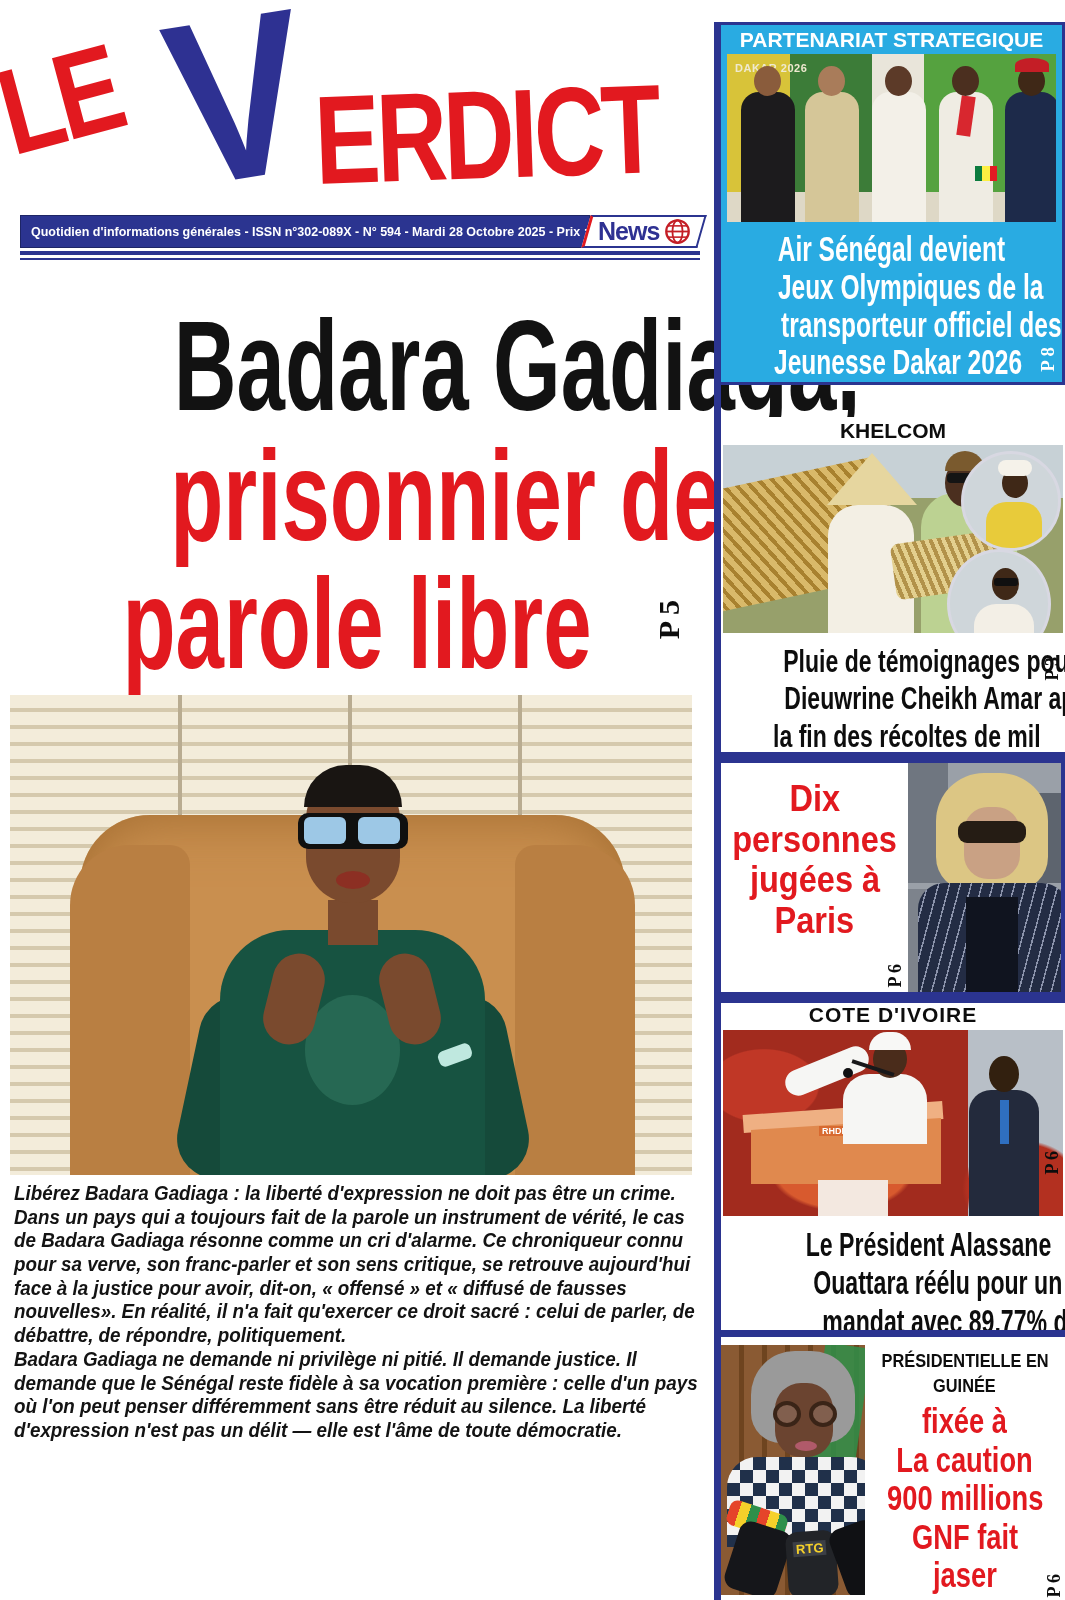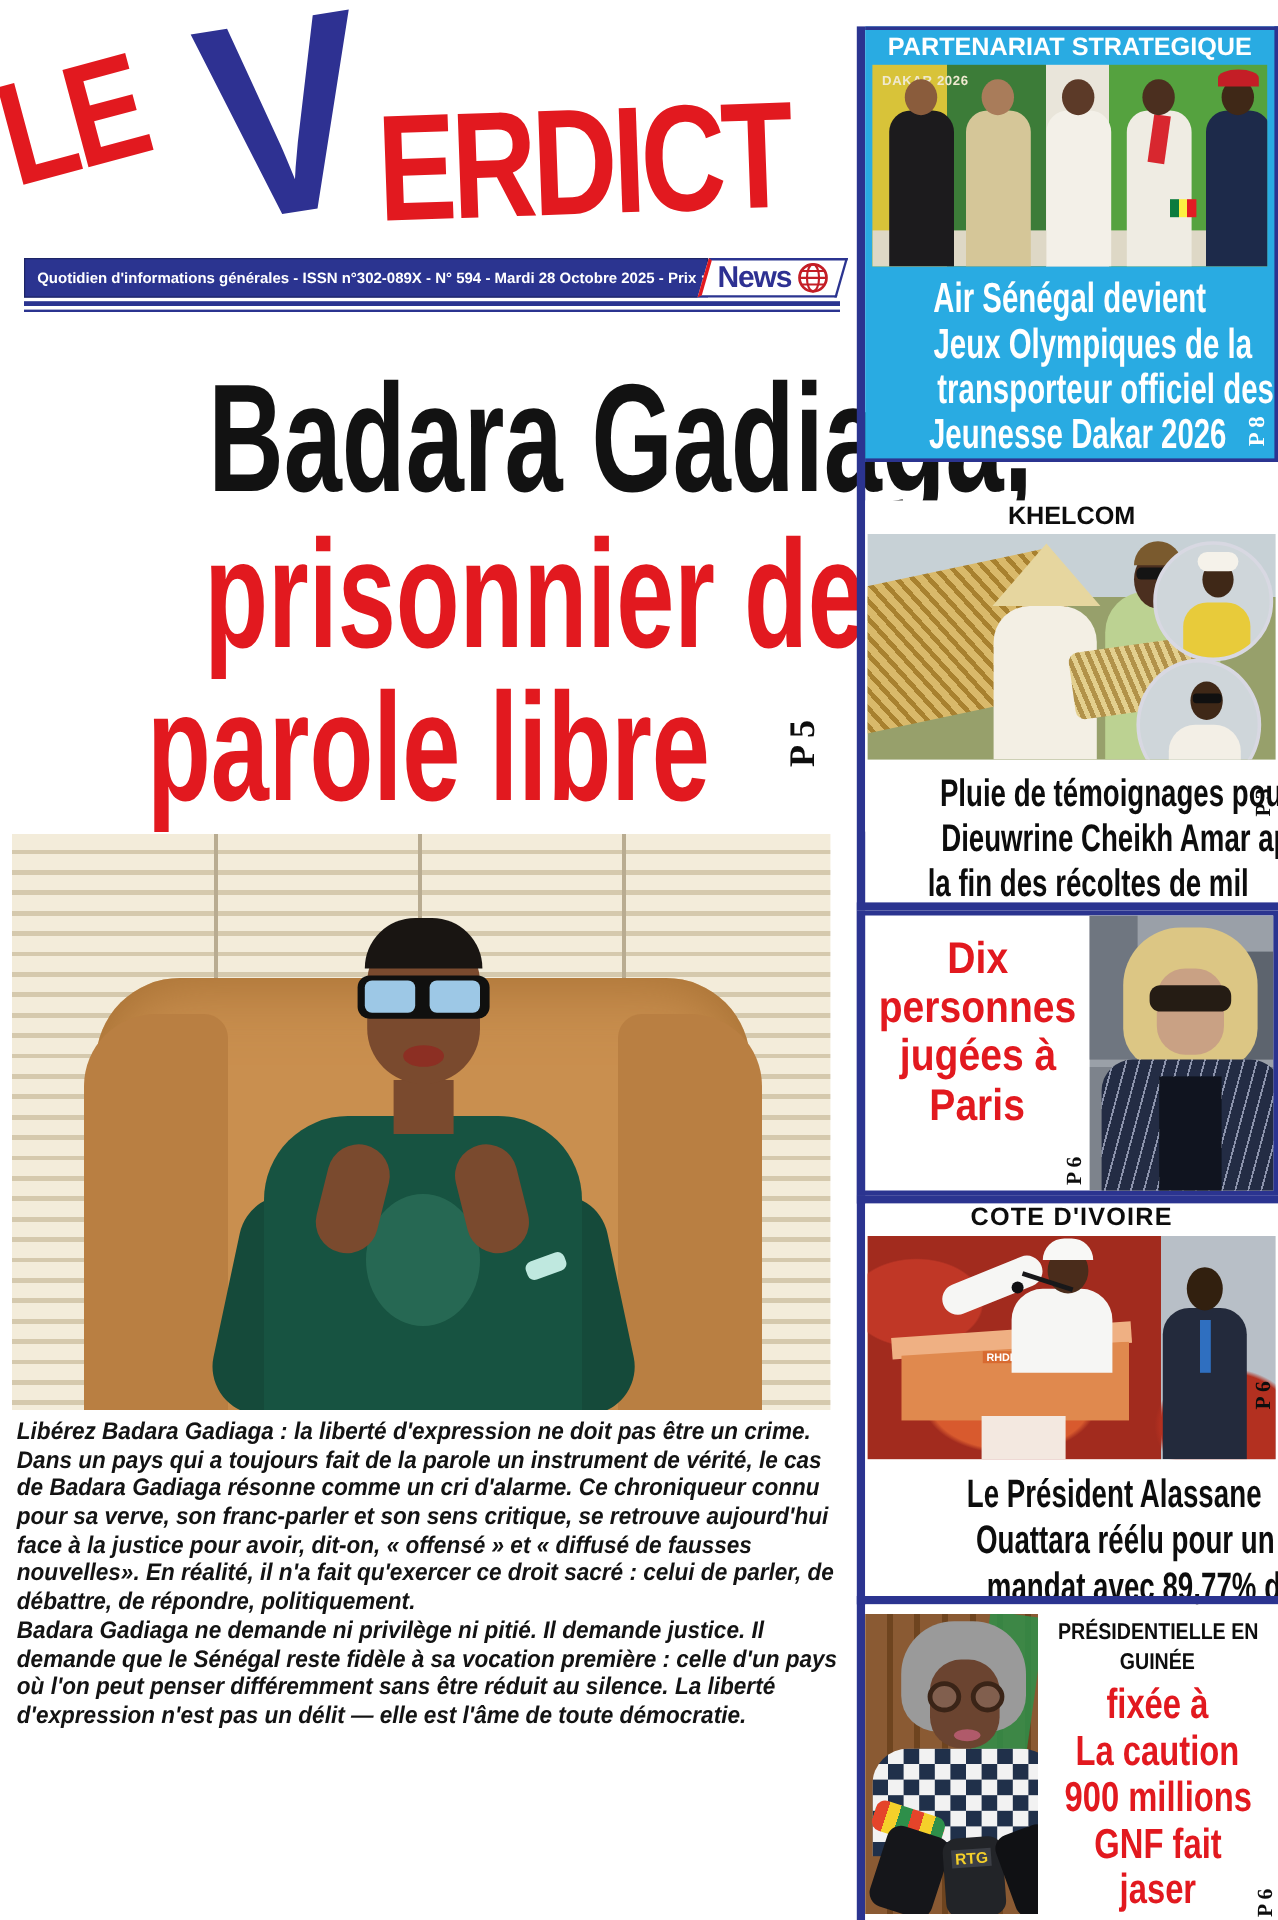--- a/index.html
+++ b/index.html
@@ -156,21 +156,21 @@
   .cy-man-bg { left:-20px; top:0; width:60px; height:120px; background:#6f7680; }
   .cy-man-bg2 { left:120px; top:30px; width:50px; height:90px; background:#5d646e; }
   .cy-hair { left:28px; top:10px; width:112px; height:118px; background:#dcc684; border-radius:48px 48px 34px 34px; }
   .cy-face { left:56px; top:44px; width:56px; height:72px; background:#c9a184; border-radius:24px; }
   .cy-sunglasses { left:50px; top:58px; width:68px; height:22px; background:#251c14; border-radius:9px; }
   .cy-body { left:10px; top:120px; width:150px; height:110px; border-radius:26px 26px 0 0;
     background:repeating-linear-gradient(105deg,#232c44 0 9px, #8b93ab 9px 10.5px); }
   .cy-shirt { left:58px; top:134px; width:52px; height:96px; background:#10141f; }
 
   
-  .sec-cote { top:1003px; height:327px; background:#fff; }
+  .sec-cote { top:1003px; height:327px; background:#fff;border-radius:32px; }
   .sec-cote .kicker-sm { font-size:21px; letter-spacing:1px; }
   .ci-photo { position:relative; margin:3px 2px 0; height:186px; overflow:hidden;
     background:
       radial-gradient(90px 60px at 12% 30%, #c03726 0 60%, transparent 62%),
       radial-gradient(120px 70px at 35% 75%, #d85a2e 0 55%, transparent 60%),
       radial-gradient(100px 80px at 88% 85%, #b33020 0 55%, transparent 60%),
       linear-gradient(90deg,#a22b1e 0 72%, #b8bfc7 72% 100%);
   }
   .ci-podium { left:28px; top:88px; width:190px; height:66px; background:#e0894e;
     clip-path:polygon(0 18%, 100% 0, 100% 100%, 0 100%); }

